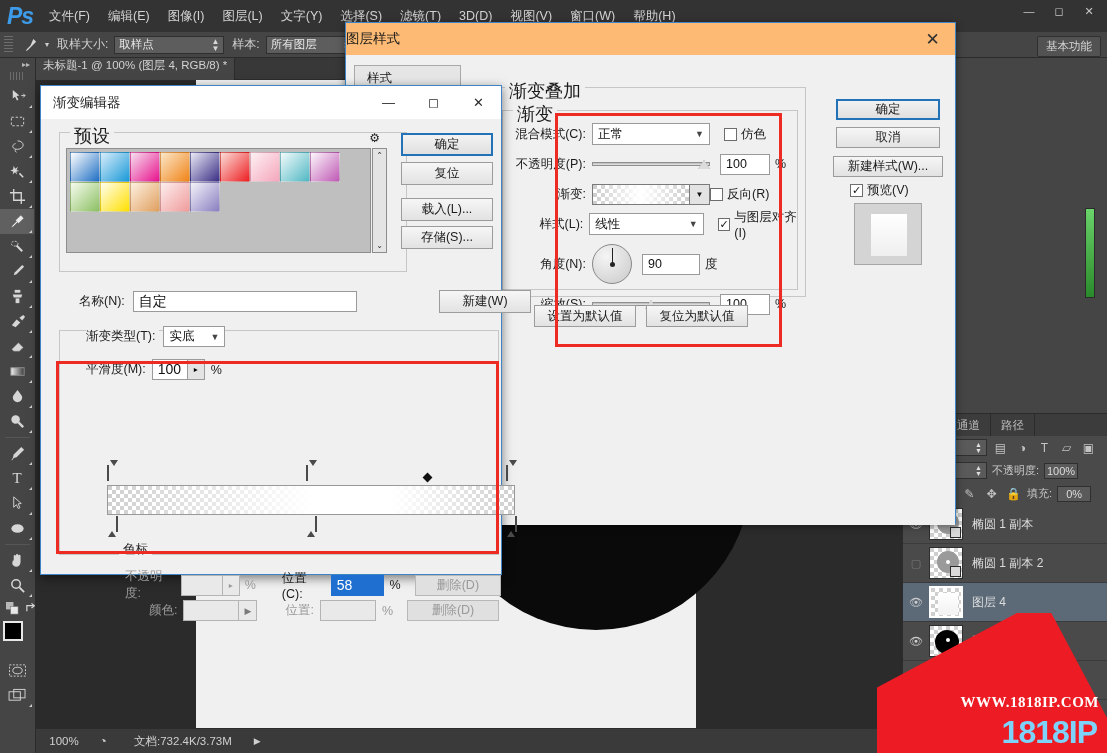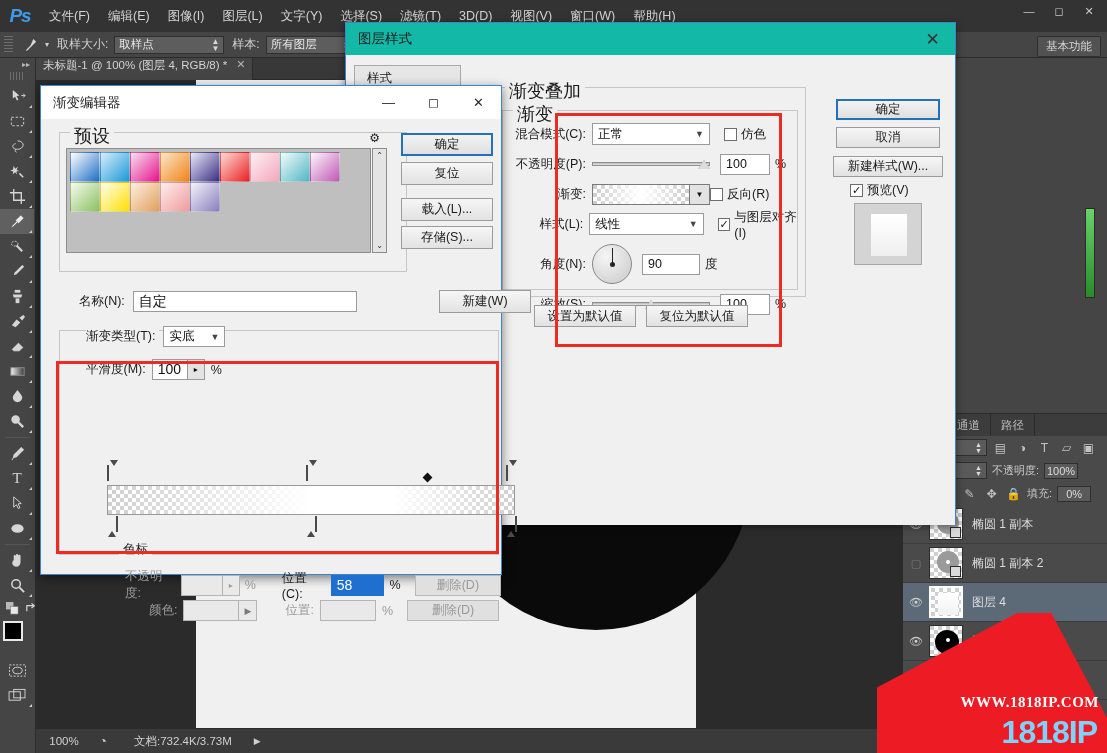--- a/index.html
+++ b/index.html
@@ -8,21 +8,21 @@
     font-family:"Liberation Sans","DejaVu Sans",sans-serif;
     font-size:12px; background:#3a3a3a; position:relative;
     -webkit-font-smoothing:none;
   }
   
   #app { position:absolute; inset:0; background:#3a3a3a; }
 
   .menubar { position:absolute; left:0; top:0; width:1107px; height:32px;
     background:#333333; display:flex; align-items:center; }
   .ps-logo { width:40px; height:32px; display:flex; align-items:center; justify-content:center;
-    color:#3d9be9; font-weight:bold; font-size:19px; letter-spacing:-1px; font-style:italic;}
+    color:#3d9be9; font-weight:bold; font-size:23px; letter-spacing:-1px; font-style:italic;}
   .menu-item { color:#d4d4d4; font-size:12.5px; padding:0 9px; line-height:32px; white-space:nowrap;}
   .win-btns { position:absolute; right:4px; top:2px; display:flex; gap:2px;}
   .win-btn { width:28px; height:18px; color:#c8c8c8; font-size:11px; display:flex;
     align-items:center; justify-content:center;}
 
   .optbar { position:absolute; left:0; top:32px; width:1107px; height:26px;
     background:#454545; border-bottom:1px solid #2b2b2b; display:flex; align-items:center;
     padding-left:4px; }
   .grip { width:9px; height:18px; background:
      repeating-linear-gradient(to bottom,#6d6d6d 0 1px,transparent 1px 3px); margin-right:5px;}
@@ -53,22 +53,22 @@
   .tool-sep { height:1px; background:#565656; margin:3px 5px;}
   .swatches { position:relative; width:34px; height:34px; margin:2px 0 0 2px;}
   .sw-fg { position:absolute; left:1px; top:1px; width:20px;height:20px; background:#000;
     border:2px solid #e8e8e8;}
   .sw-bg { position:absolute; left:13px; top:13px; width:20px;height:20px; background:#fff;
     border:2px solid #9a9a9a; z-index:-1;}
 
   
   .docbar { position:absolute; left:36px; top:58px; width:867px; height:22px; background:#383838;
     border-bottom:1px solid #2b2b2b;}
-  .doctab { display:inline-flex; align-items:flex-start; height:22px; background:#454545;
-    color:#d2d2d2; font-size:11.5px; padding:0 7px; gap:9px; border-right:1px solid #2b2b2b;}
+  .doctab { display:inline-flex; align-items:flex-end; height:22px; background:#454545;
+    color:#d2d2d2; font-size:11.5px; padding:0 7px; gap:9px; border-right:1px solid #2b2b2b;flex-direction:column;}
   .doctab .x { font-size:11px; color:#b5b5b5;}
 
   .canvaswrap { position:absolute; left:36px; top:80px; width:867px; height:648px;
     background:#2b2b2b; overflow:hidden;}
   .canvas { position:absolute; left:160px; top:-60px; width:500px; height:720px; background:#f0f0f0;}
   .circle { position:absolute; left:245px; top:300px; width:310px; height:310px; border-radius:50%;
     background:#0a0a0a;}
 
   .statusbar { position:absolute; left:36px; top:728px; width:867px; height:25px; background:#3a3a3a;
     border-top:1px solid #2b2b2b; display:flex; align-items:center; color:#d0d0d0; font-size:11.5px;}
@@ -114,22 +114,22 @@
   .thumb .blk { position:absolute; left:5px; top:4px; width:24px;height:24px;border-radius:50%;background:#000;}
   .thumb .solid { position:absolute; inset:0; background:#3a3a3a;}
   .thumb .wsq { position:absolute; left:7px; top:5px; width:20px;height:22px; background:
       linear-gradient(#fff,#f2f2f2);}
   .thumb .badge { position:absolute; right:1px; bottom:1px; width:11px;height:11px;
       border:1px solid #2b2b2b; background:#dadada;}
 
   
   .dlg-ls { position:absolute; left:345px; top:22px; width:611px; height:502px; background:#f0f0f0;
     border:1px solid #3d85c6; box-shadow:0 2px 8px rgba(0,0,0,.45);}
-  .dlg-title { height:32px; background:#14b8a6; display:flex; align-items:center;
-    padding-left:12px; color:#1b1b1b; font-size:13.5px;}
+  .dlg-title { height:32px; background:#fdba74; display:flex; align-items:center;
+    color:#1b1b1b; font-size:13.5px;}
   .dlg-x { position:absolute; right:0; top:0; width:45px;height:32px; display:flex;
     align-items:center; justify-content:center; font-size:17px; color:#333; }
   .ls-body { position:relative; height:470px; background:#f0f0f0;}
   .ls-left { position:absolute; left:8px; top:10px; width:107px;}
   .ls-stylebox { height:26px; background:#e6e6e6; border:1px solid #a9a9a9; display:flex;
     align-items:center; padding-left:12px; font-size:12.5px; color:#1b1b1b;}
   .fs { position:absolute; border:1px solid #c6c6c6; }
   .fs-legend { position:absolute; top:-9px; left:10px; background:#f0f0f0; padding:0 4px;
     font-size:18px; color:#1b1b1b;}
   .frow { display:flex; align-items:center; height:26px; margin-bottom:4px;}

